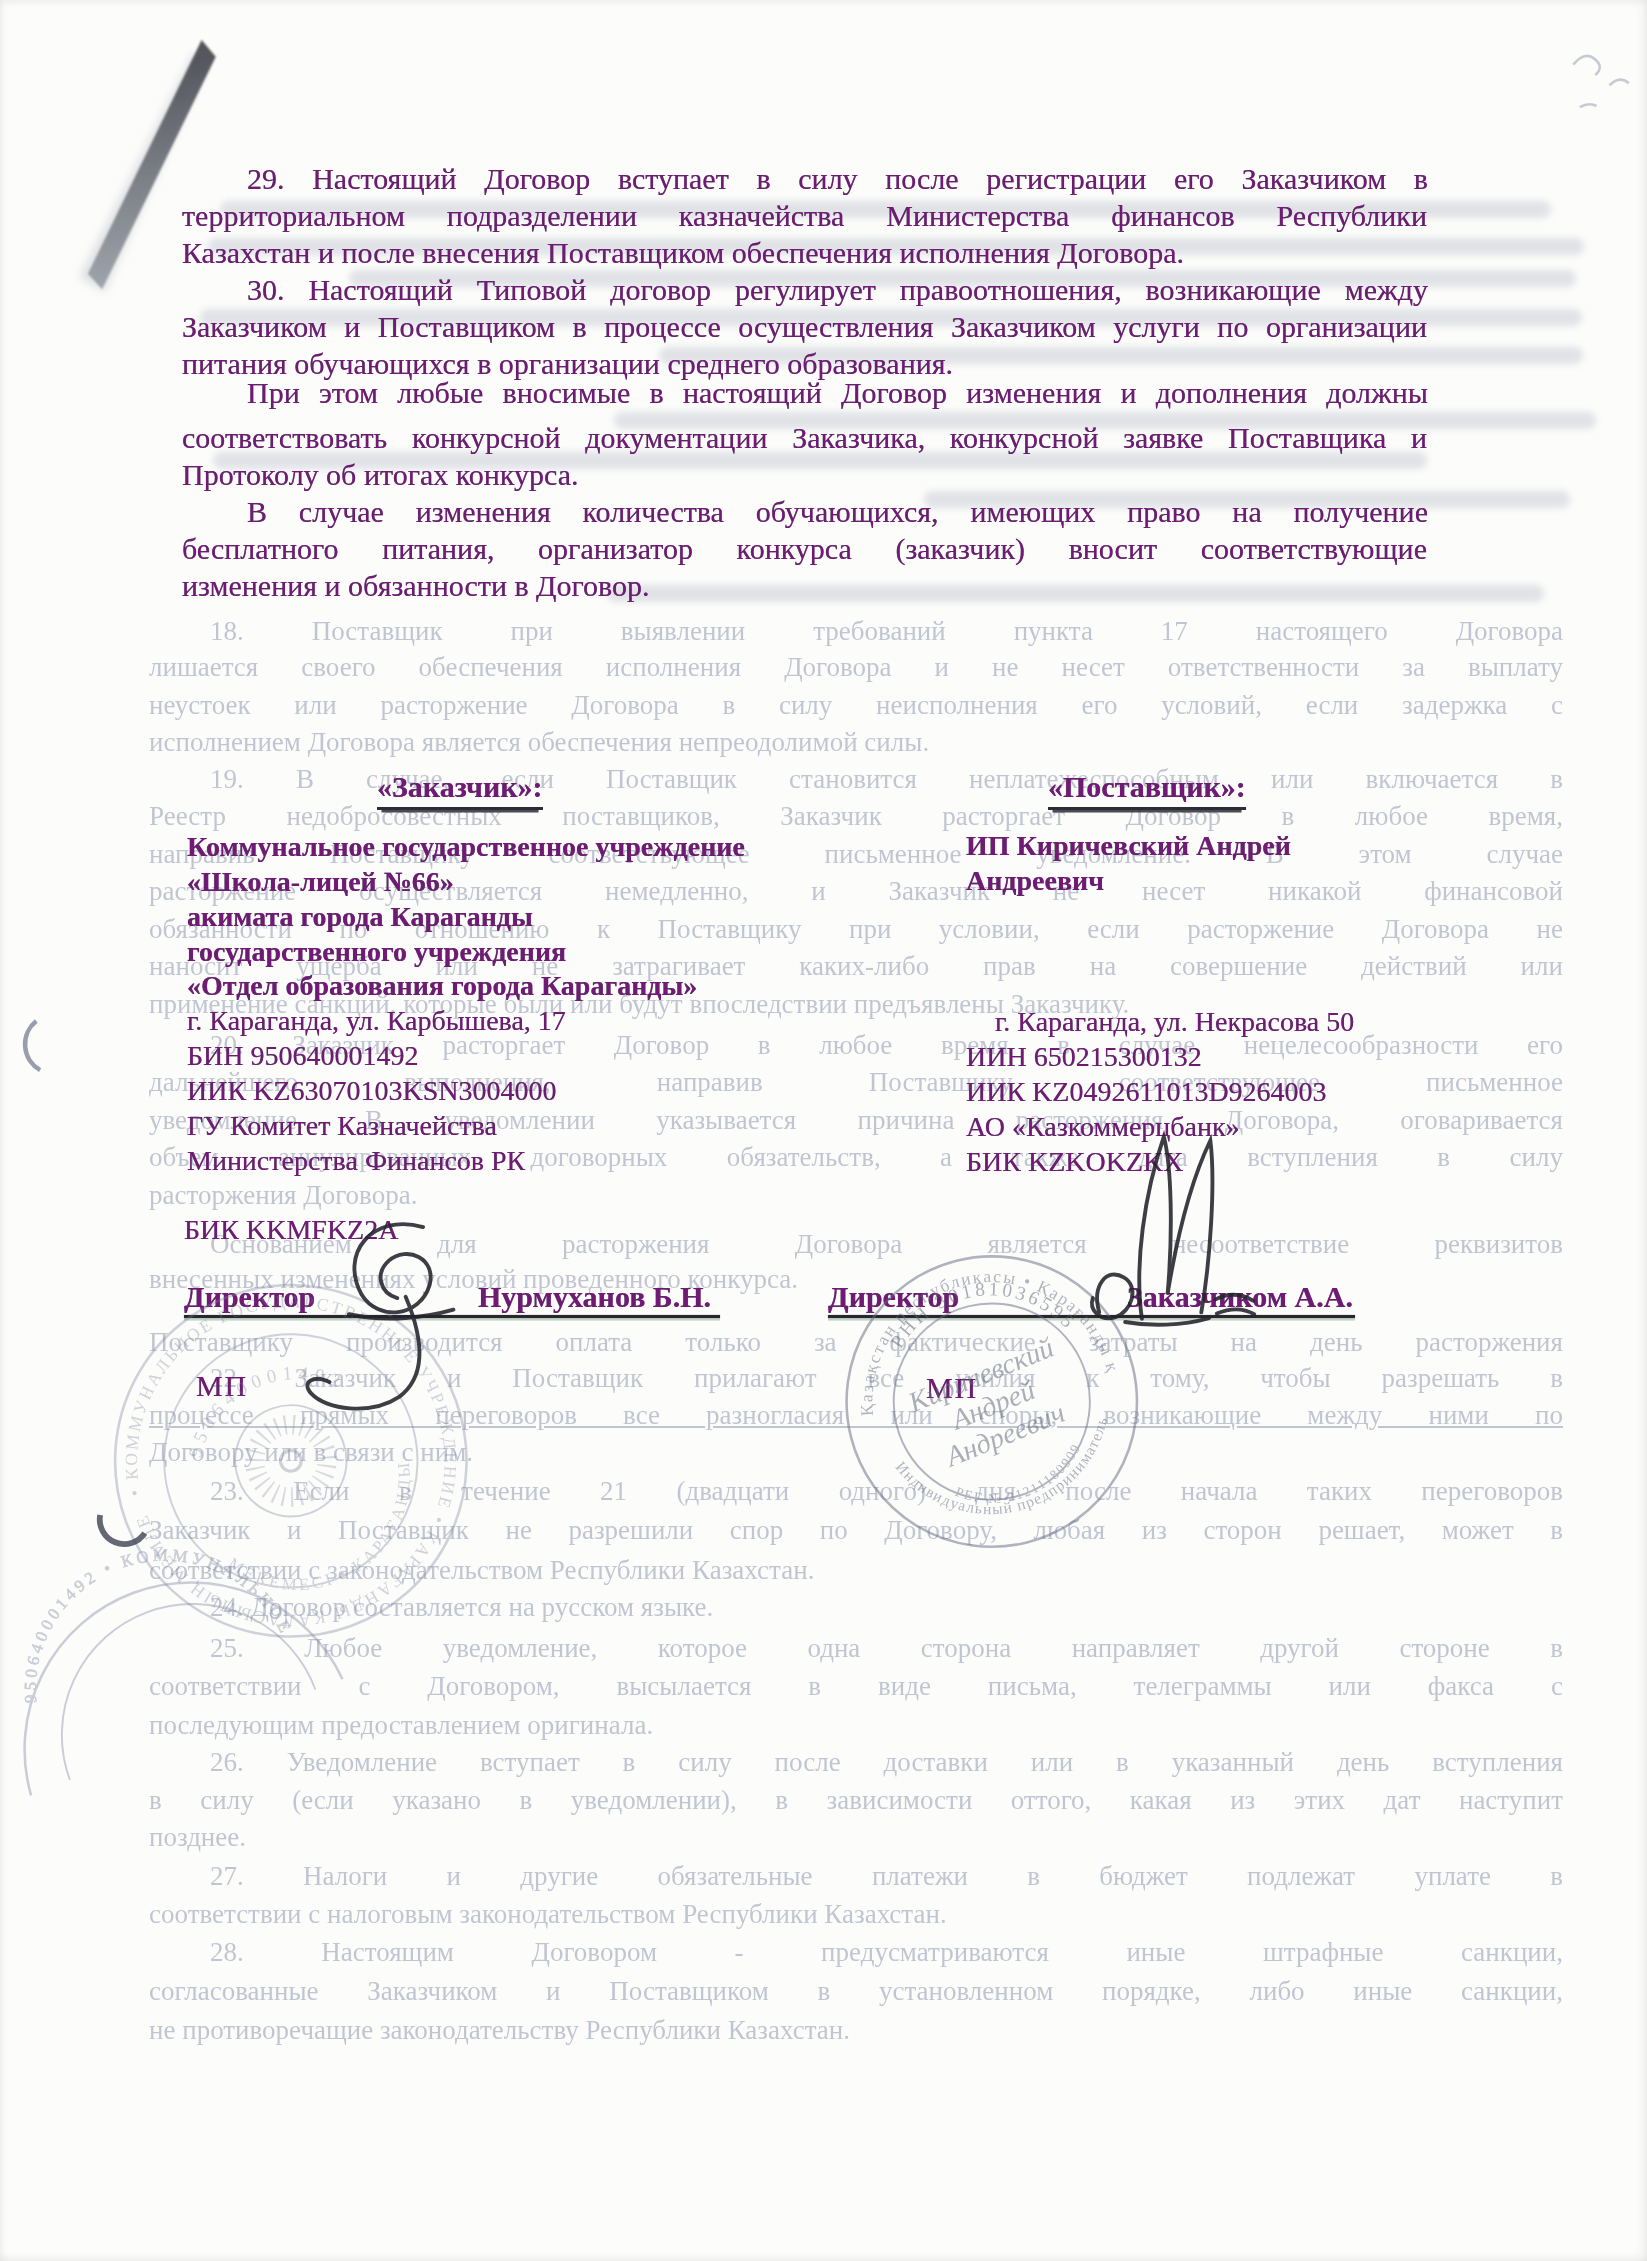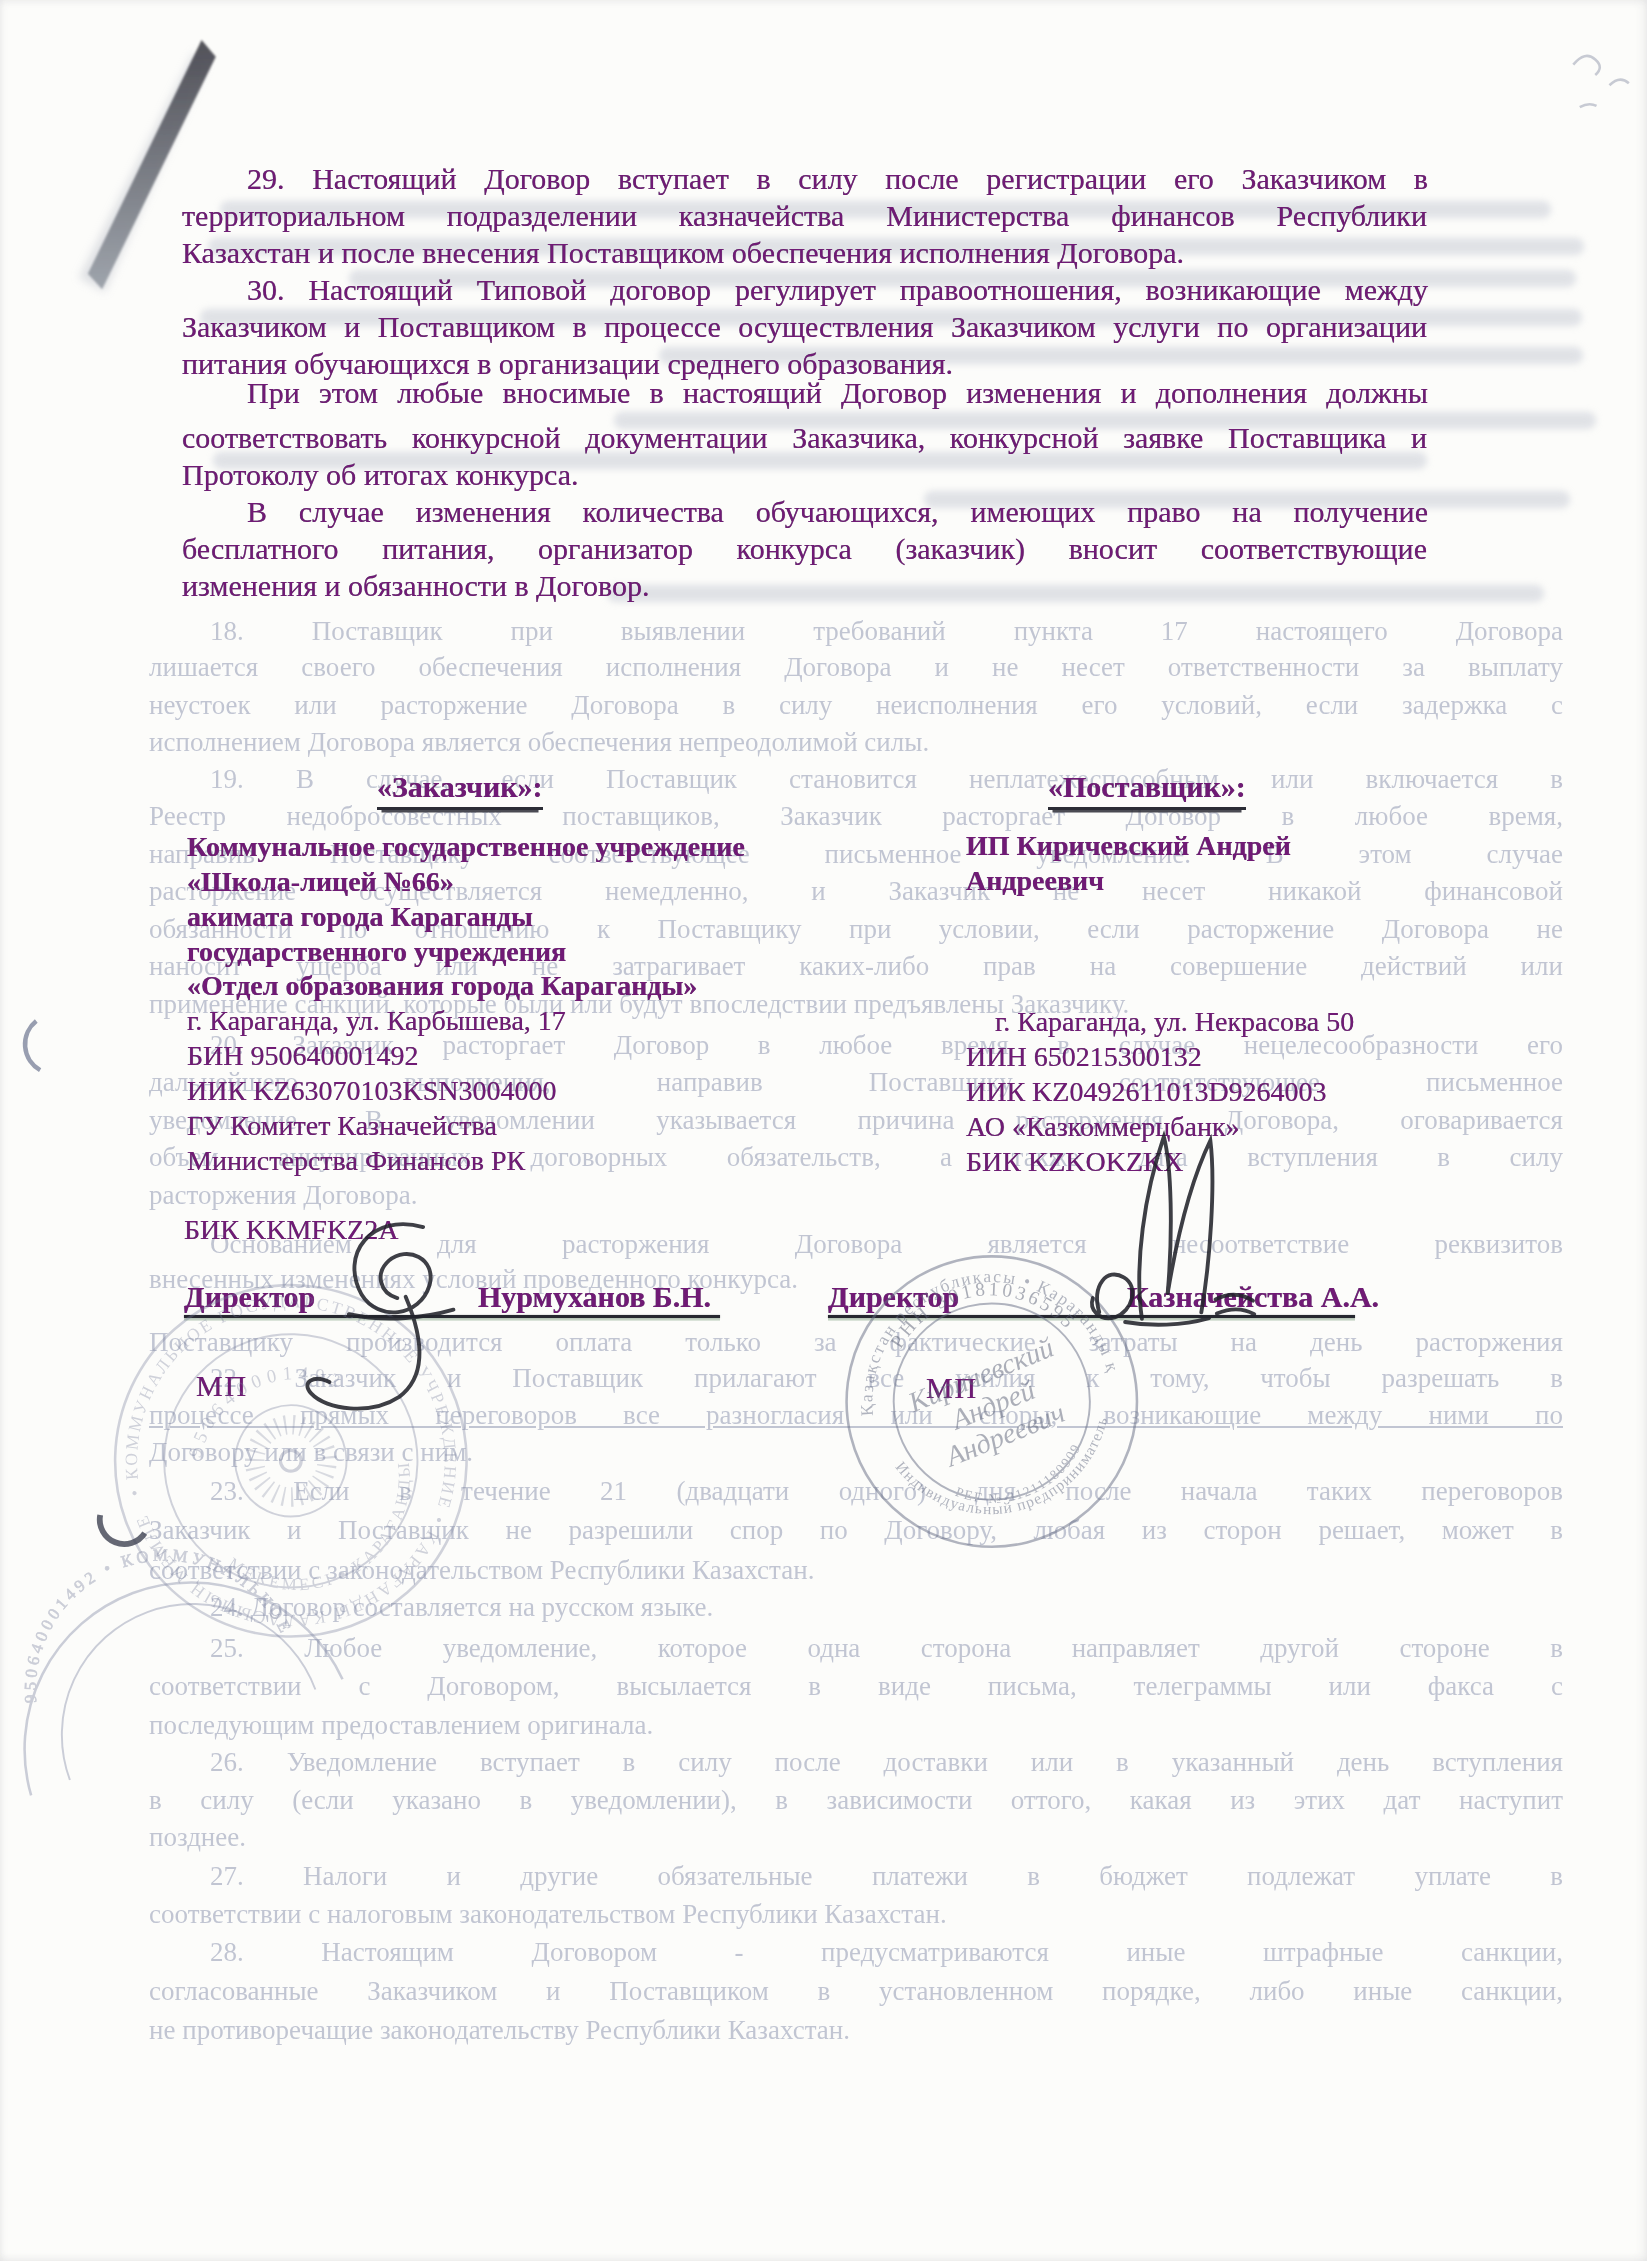--- a/index.html
+++ b/index.html
@@ -148,21 +148,21 @@
       <div class="supp-line ink" style="left: 966px; top: 1075px;">ИИК KZ0492611013D9264003</div>
       <div class="supp-line ink" style="left: 966px; top: 1110px;">АО «Казкоммерцбанк»</div>
       <div class="supp-line ink" style="left: 966px; top: 1145px;">БИК KZKOKZKX</div>
     </div>
 
   <div class="dir-row ink" style="left:184px;top:1280px;">Директор</div>
   <div class="dir-row ink" style="left:478px;top:1280px;">Нурмуханов Б.Н.</div>
   <div class="dir-underline" style="left:184px;top:1315px;width:536px;"></div>
 
   <div class="dir-row ink" style="left:828px;top:1280px;">Директор</div>
-  <div class="dir-row ink" style="left:1127px;top:1280px;">Казначейства А.А.</div>
+  <div class="dir-row ink" style="left:1127px;top:1280px;">Заказчиком А.А.</div>
   <div class="dir-underline" style="left:828px;top:1315px;width:527px;"></div>
 
   <div class="mp ink" style="left:196px;top:1369px;">МП</div>
   <div class="mp ink" style="left:926px;top:1371px;">МП</div>
 
   <svg class="overlay" style="left:0;top:1227px;" width="530" height="646" viewBox="0 0 820 1000">
     <defs>
       <path id="ls-ring" d="M 212 362 A 238 238 0 1 1 688 362 A 238 238 0 1 1 212 362"></path>
       <path id="ls-bin" d="M 310 330 A 152 152 0 0 1 590 330"></path>
       <path id="ls-bot" d="M 280 430 A 175 175 0 0 0 620 430"></path>

